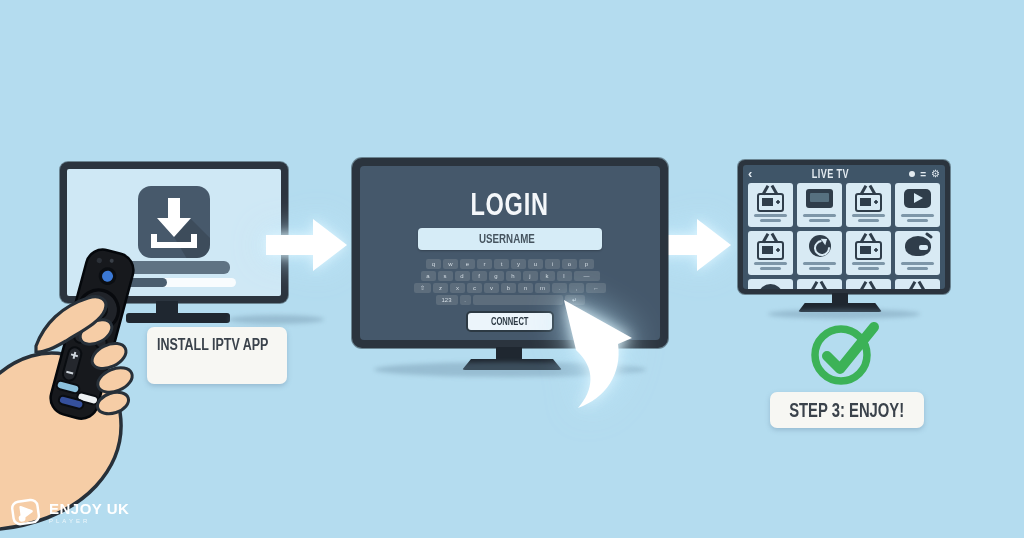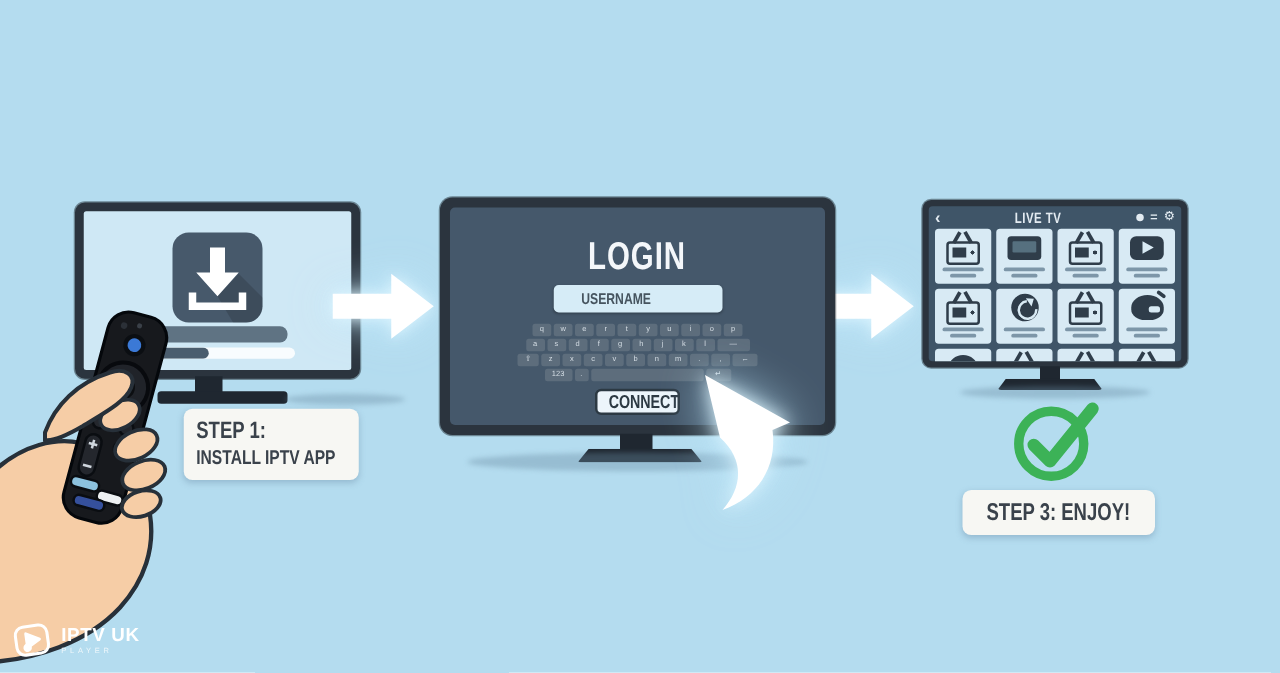--- a/index.html
+++ b/index.html
@@ -33,38 +33,38 @@
   
   .flow-arrow { position:absolute;
     filter:drop-shadow(0 0 6px rgba(224,247,255,.95)) drop-shadow(0 0 16px rgba(190,232,252,.85)); }
   #arrow1 { left:266px; top:214px; }
   #arrow2 { left:650px; top:214px; }
 
   
   #tv2 { left:352px; top:158px; width:316px; height:190px; padding:8px; border-radius:10px; }
   #tv2 .screen { width:100%; height:100%; background:#45586b; border-radius:4px; position:relative; overflow:hidden; text-align:center; }
   #login-title { margin-top:21px; font-size:31px; font-weight:700; color:#f4f7fa; letter-spacing:1px; }
-  .field { width:135px; height:22px; margin:0 auto; background:#d6ecf7; border-radius:4px; text-align:left;
-    box-shadow:0 1px 2px rgba(0,0,0,.25);padding-left:13px; }
+  .field { width:184px; height:22px; margin:0 auto; background:#d6ecf7; border-radius:4px; text-align:center;
+    box-shadow:0 1px 2px rgba(0,0,0,.25); }
   #user-field { margin-top:5px; }
   #pass-field { margin-top:7px; }
   .field span { margin-left:9px; line-height:22px; font-size:12.5px; font-weight:700; color:#46545f; }
   #keyboard { width:196px; margin:9px auto 0; }
   .kb-row { display:flex; justify-content:center; gap:2px; margin-bottom:2px; }
   .key { flex:none; width:15px; height:10px; background:#5d6d7c; border-radius:2px; color:#d4dde4;
     font-size:6px; line-height:10px; text-align:center; overflow:hidden; }
   #kb-row2 .key:last-of-type { width:26px; }
   #kb-row3 .key:first-of-type { width:17px; }
   #kb-row3 .key:last-of-type { width:20px; }
   #kb-row4 .key:nth-of-type(1) { width:22px; }
   #kb-row4 .key:nth-of-type(2) { width:11px; }
   #kb-row4 .key:nth-of-type(3) { width:90px; }
   #kb-row4 .key:nth-of-type(4) { width:20px; }
-  #connect-btn { display:block; margin:6px auto 0; width:68px; height:21px; background:#ecf5fb;
-    border:2px solid #2c3943; border-radius:5px; font-size:15px; font-weight:700; color:#2c3943;
+  #connect-btn { display:block; margin:6px auto 0; width:88px; height:21px; background:#ecf5fb;
+    border:2px solid #2c3943; border-radius:5px; font-size:10px; font-weight:700; color:#2c3943;
     line-height:16px; cursor:pointer; font-family:inherit; }
   #tv2-neck { left:496px; top:347px; width:26px; height:14px; }
   #tv2-base { left:462px; top:359px; width:100px; height:11px; clip-path:polygon(9% 0,91% 0,100% 100%,0 100%); }
   #tv2-shadow { left:374px; top:362px; width:272px; height:15px; }
   #curved-arrow { left:548px; top:286px;
     filter:drop-shadow(0 0 7px rgba(224,247,255,.95)) drop-shadow(0 0 18px rgba(190,232,252,.8)); }
 
   
   #tv3 { left:738px; top:160px; width:212px; height:134px; padding:5px; border-radius:7px; }
   #tv3 .screen { width:100%; height:100%; background:#3f5568; border-radius:3px; position:relative; overflow:hidden; padding:0 5px; }
@@ -344,21 +344,20 @@
   <div id="tv3-neck" class="tv-neck"></div>
   <div id="tv3-base" class="tv-base"></div>
   <div id="tv3-shadow" class="tv-shadow"></div>
 
   <svg id="check-icon" class="abs" width="74" height="74" viewBox="0 0 74 74">
     <circle cx="33" cy="39" r="26" fill="none" stroke="#3cb257" stroke-width="7.5"></circle>
     <path d="M19 40 L32 53 L66 11" fill="none" stroke="#3cb257" stroke-width="10" stroke-linecap="round" stroke-linejoin="round"></path>
   </svg>
 
   <div id="step1-label" class="step-label">
-    <div class="l1"><span class="cond-l">STEP 1:</span></div>
     <div class="l2"><span class="cond-l">INSTALL IPTV APP</span></div>
   </div>
   <div id="step3-label" class="step-label">
     <div class="l1"><span class="cond">STEP 3: ENJOY!</span></div>
   </div>
 
   <svg id="hand-remote" class="abs" width="190" height="292" viewBox="0 0 190 292">
     <path d="M -8 138 C 18 110, 52 100, 80 112 C 104 122, 120 142, 124 166 C 128 192, 120 218, 100 240 C 74 268, 32 282, -8 284 Z" fill="#f6cda6" stroke="#273039" stroke-width="3.5"></path>
     <g transform="translate(118,6) rotate(15)">
       <rect x="-24" y="0" width="48" height="170" rx="17" fill="#17191d" stroke="#04070b" stroke-width="2.5"></rect>
@@ -389,18 +388,18 @@
 
   <div id="logo" class="abs">
     <svg width="32" height="32" viewBox="0 0 34 34">
       <g transform="rotate(-8 17 17)">
         <rect x="3" y="5" width="27" height="24" rx="7" fill="none" stroke="#ffffff" stroke-width="2.6"></rect>
         <path d="M12 11 L23 17 L12 23 Z" fill="#ffffff" stroke="#ffffff" stroke-width="2.5" stroke-linejoin="round"></path>
         <circle cx="12" cy="23" r="3.6" fill="#ffffff"></circle>
       </g>
     </svg>
     <div id="logo-text">
-      <div class="t">IPTV UK</div>
+      <div class="t">ENJOY UK</div>
       <div class="s">PLAYER</div>
     </div>
   </div>
 
 </div>
 
 </body></html>

